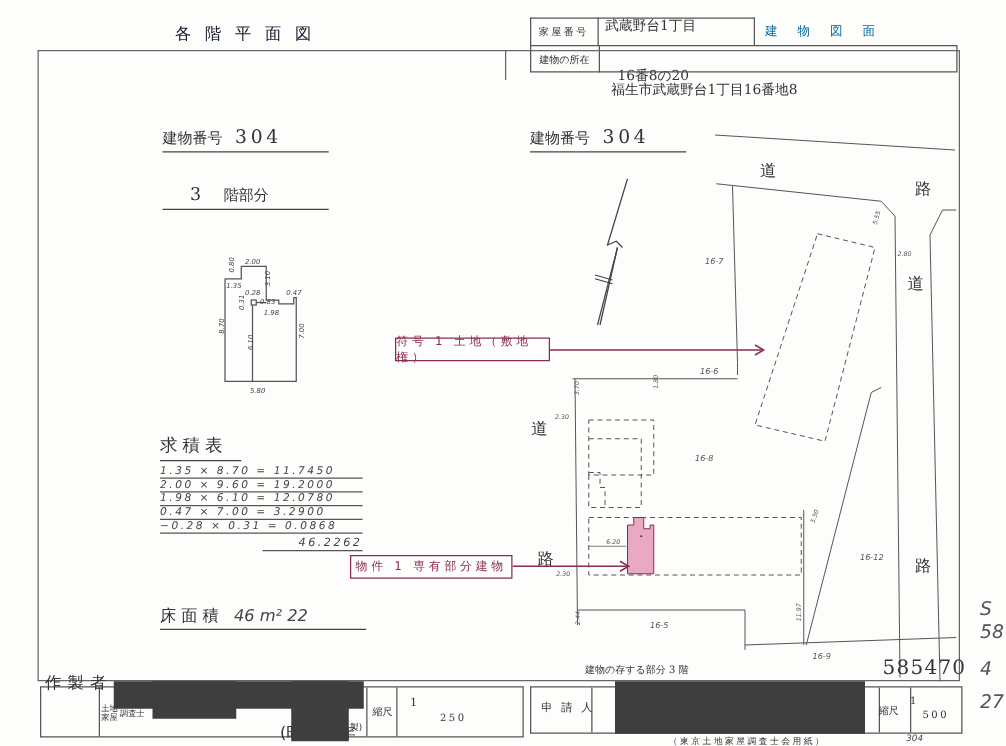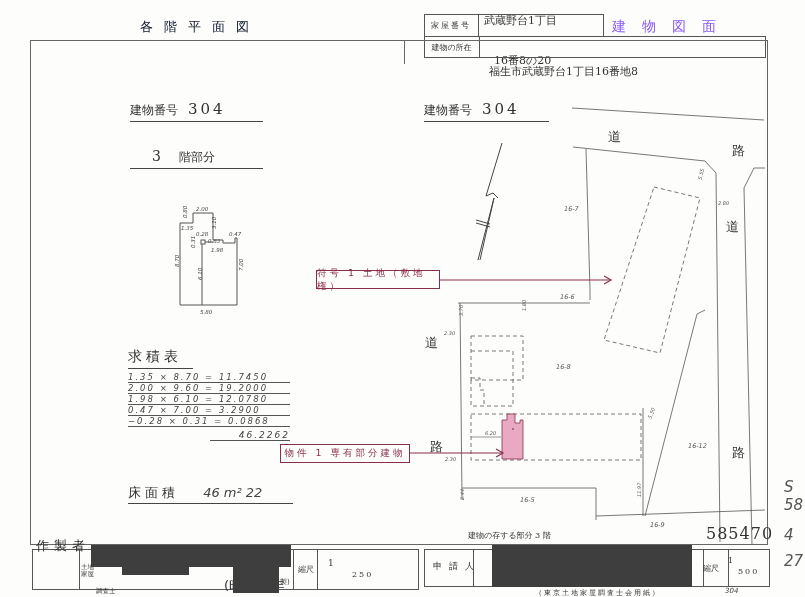--- a/index.html
+++ b/index.html
@@ -5,21 +5,21 @@
   * { margin:0; padding:0; box-sizing:border-box; }
   html, body { width:805px; height:597px; background:#fdfdfb; overflow:hidden; }
   body { position:relative; font-family:"DejaVu Serif", serif; color:#333; }
   .abs { position:absolute; }
   .serif { font-family:"DejaVu Serif","Liberation Serif", serif; }
   .sans { font-family:"DejaVu Sans","Liberation Sans", sans-serif; }
   .hand { font-family:"DejaVu Sans", sans-serif; font-style:italic; color:#444; }
 
   
   #left-title { left:140px; top:18px; font-size:13px; letter-spacing:11px; color:#0f172a; }
-  #right-title { left:612px; top:18px; font-size:14px; letter-spacing:16px; color:#8b5cf6; }
+  #right-title { left:612px; top:18px; font-size:10px; letter-spacing:16px; color:#0369a1; }
 
   #hdr-box { left:424px; top:14px; width:180px; height:22px; border:1px solid #555; border-bottom:none; }
   #hdr-label1 { left:424px; top:14px; width:55px; height:22px; border-right:1px solid #555; font-size:8px; display:flex; align-items:center; justify-content:center; letter-spacing:2px; }
   #hdr-val1a { left:484px; top:13px; font-size:11px; }
   #hdr-val1b { left:494px; top:23px; font-size:11px;margin-top:30px; }
   #hdr-row2 { left:424px; top:36px; width:342px; height:22px; border:1px solid #555; border-top:1px solid #555; }
   #hdr-label2 { left:424px; top:36px; width:56px; height:22px; border-right:1px solid #555; font-size:8px; display:flex; align-items:center; justify-content:center; }
   #hdr-val2 { left:489px; top:40px; font-size:11px;margin-top:24px; }
 
   
@@ -45,21 +45,21 @@
 
   .road-char { position:absolute; font-size:13px; color:#333; }
   .lot { position:absolute; font-size:6.5px; font-style:italic; color:#555; font-family:"DejaVu Sans",sans-serif; }
 
   
   #bottom-left { left:32px; top:549px; width:387px; height:41px; border:1px solid #555; }
   #bottom-right { left:424px; top:549px; width:346px; height:38px; border:1px solid #555; }
   .cell-v { position:absolute; top:0; width:1px; height:100%; background:#555; }
   #maker-label { left:36px; top:537px; font-size:13px; letter-spacing:5px; }
   #maker-sub1 { left:81px; top:564px; font-size:6.5px; line-height:7px; }
-  #maker-sub2 { left:96px; top:567px; font-size:6.5px;margin-top:20px; }
+  #maker-sub2 { left:96px; top:567px; font-size:6.5px; }
   #maker-date { left:190px; top:577px; font-size:13px;margin-left:34px; }
   #maker-made { left:280px; top:577px; font-size:7px; }
   .redact { position:absolute; background:#3e3e3e; }
   #scale-l-label { left:298px; top:564px; font-size:8px; }
   #scale-l-val { left:328px; top:558px; font-size:9px; }
   #scale-l-den { left:352px; top:570px; font-size:8px; letter-spacing:2px; }
   #applicant-label { left:433px; top:560px; font-size:9px; letter-spacing:7px; }
   #scale-r-label { left:703px; top:563px; font-size:8px; }
   #scale-r-num { left:728px; top:556px; font-size:8px; }
   #scale-r-den { left:738px; top:567px; font-size:8px; letter-spacing:2px; }
@@ -181,21 +181,21 @@
 <div class="abs serif underline-title" id="calc-title">求積表</div>
 <div class="calc-row hand" style="top:372px;">1.35 × 8.70 = 11.7450</div>
 <div class="calc-row hand" style="top:383px;">2.00 × 9.60 = 19.2000</div>
 <div class="calc-row hand" style="top:394px;">1.98 × 6.10 = 12.0780</div>
 <div class="calc-row hand" style="top:405px;">0.47 × 7.00 = 3.2900</div>
 <div class="calc-row hand" style="top:416px;">−0.28 × 0.31 = 0.0868</div>
 <div class="abs hand" id="calc-total">46.2262</div>
 
 <div class="abs serif" id="floor-area">
   <span style="letter-spacing:4px;">床面積</span>
-  <span class="hand" style="margin-left:20px;">46 m² 22</span>
+  <span class="hand" style="margin-left:4px;">46 m² 22</span>
 </div>
 
 <div class="abs serif underline-title" id="r-bldg-no">
   <span>建物番号</span><span class="num-big">304</span>
 </div>
 
 <div class="road-char serif" style="left:608px;top:128px;">道</div>
 <div class="road-char serif" style="left:732px;top:142px;">路</div>
 <div class="road-char serif" style="left:726px;top:218px;">道</div>
 <div class="road-char serif" style="left:732px;top:444px;">路</div>

